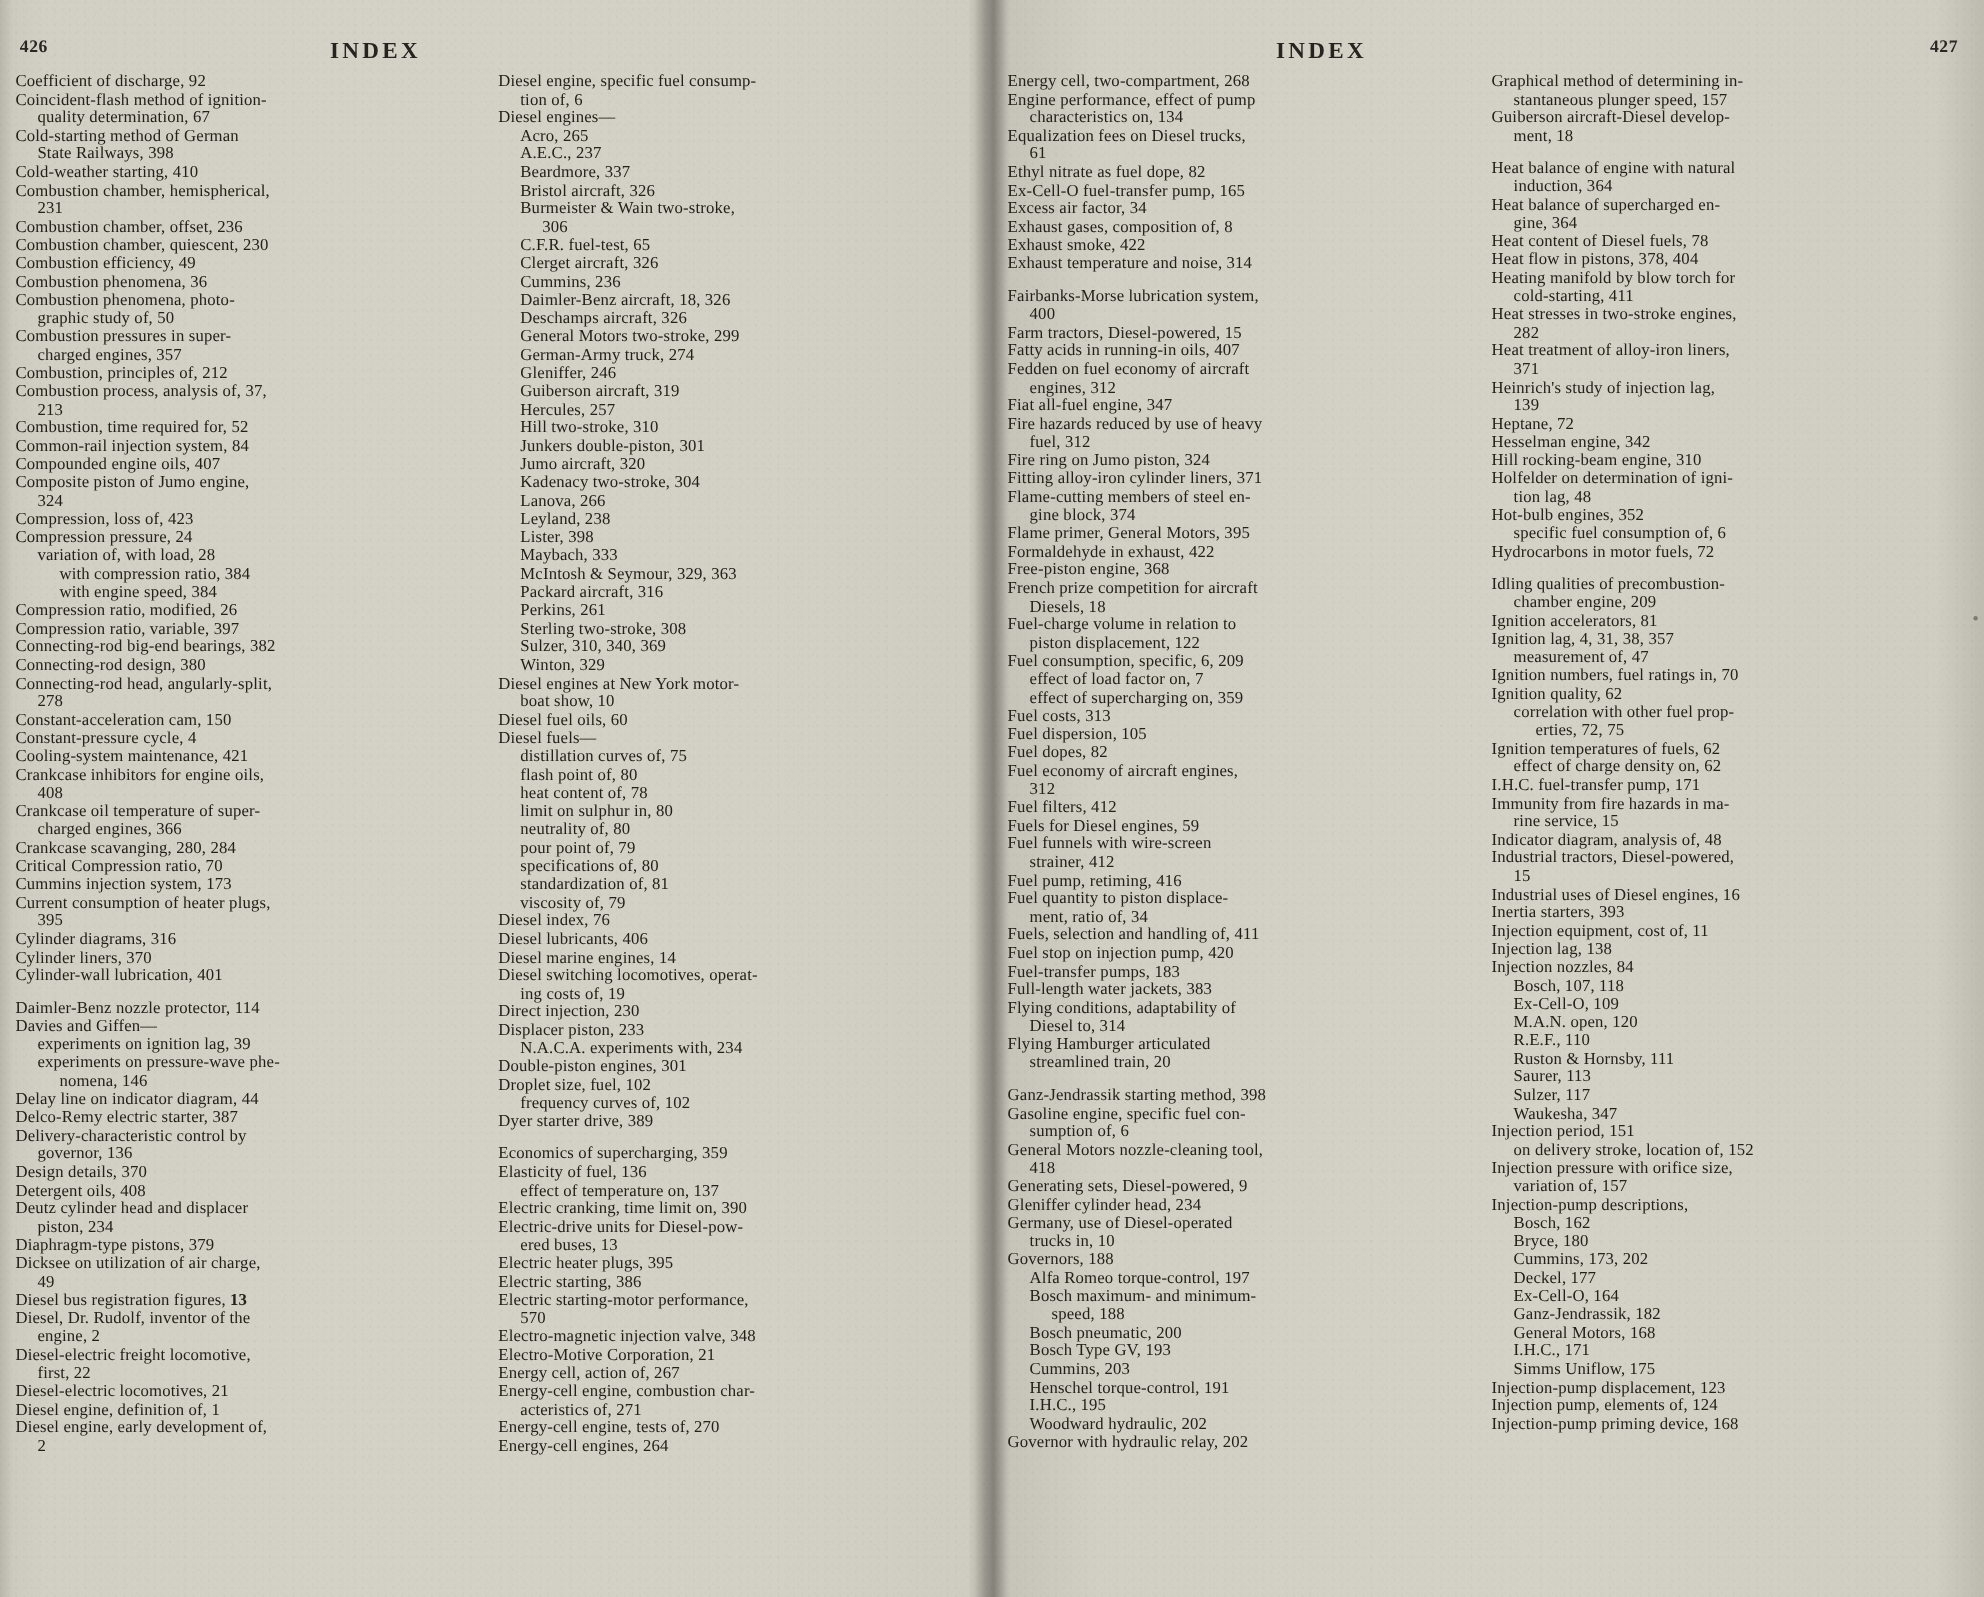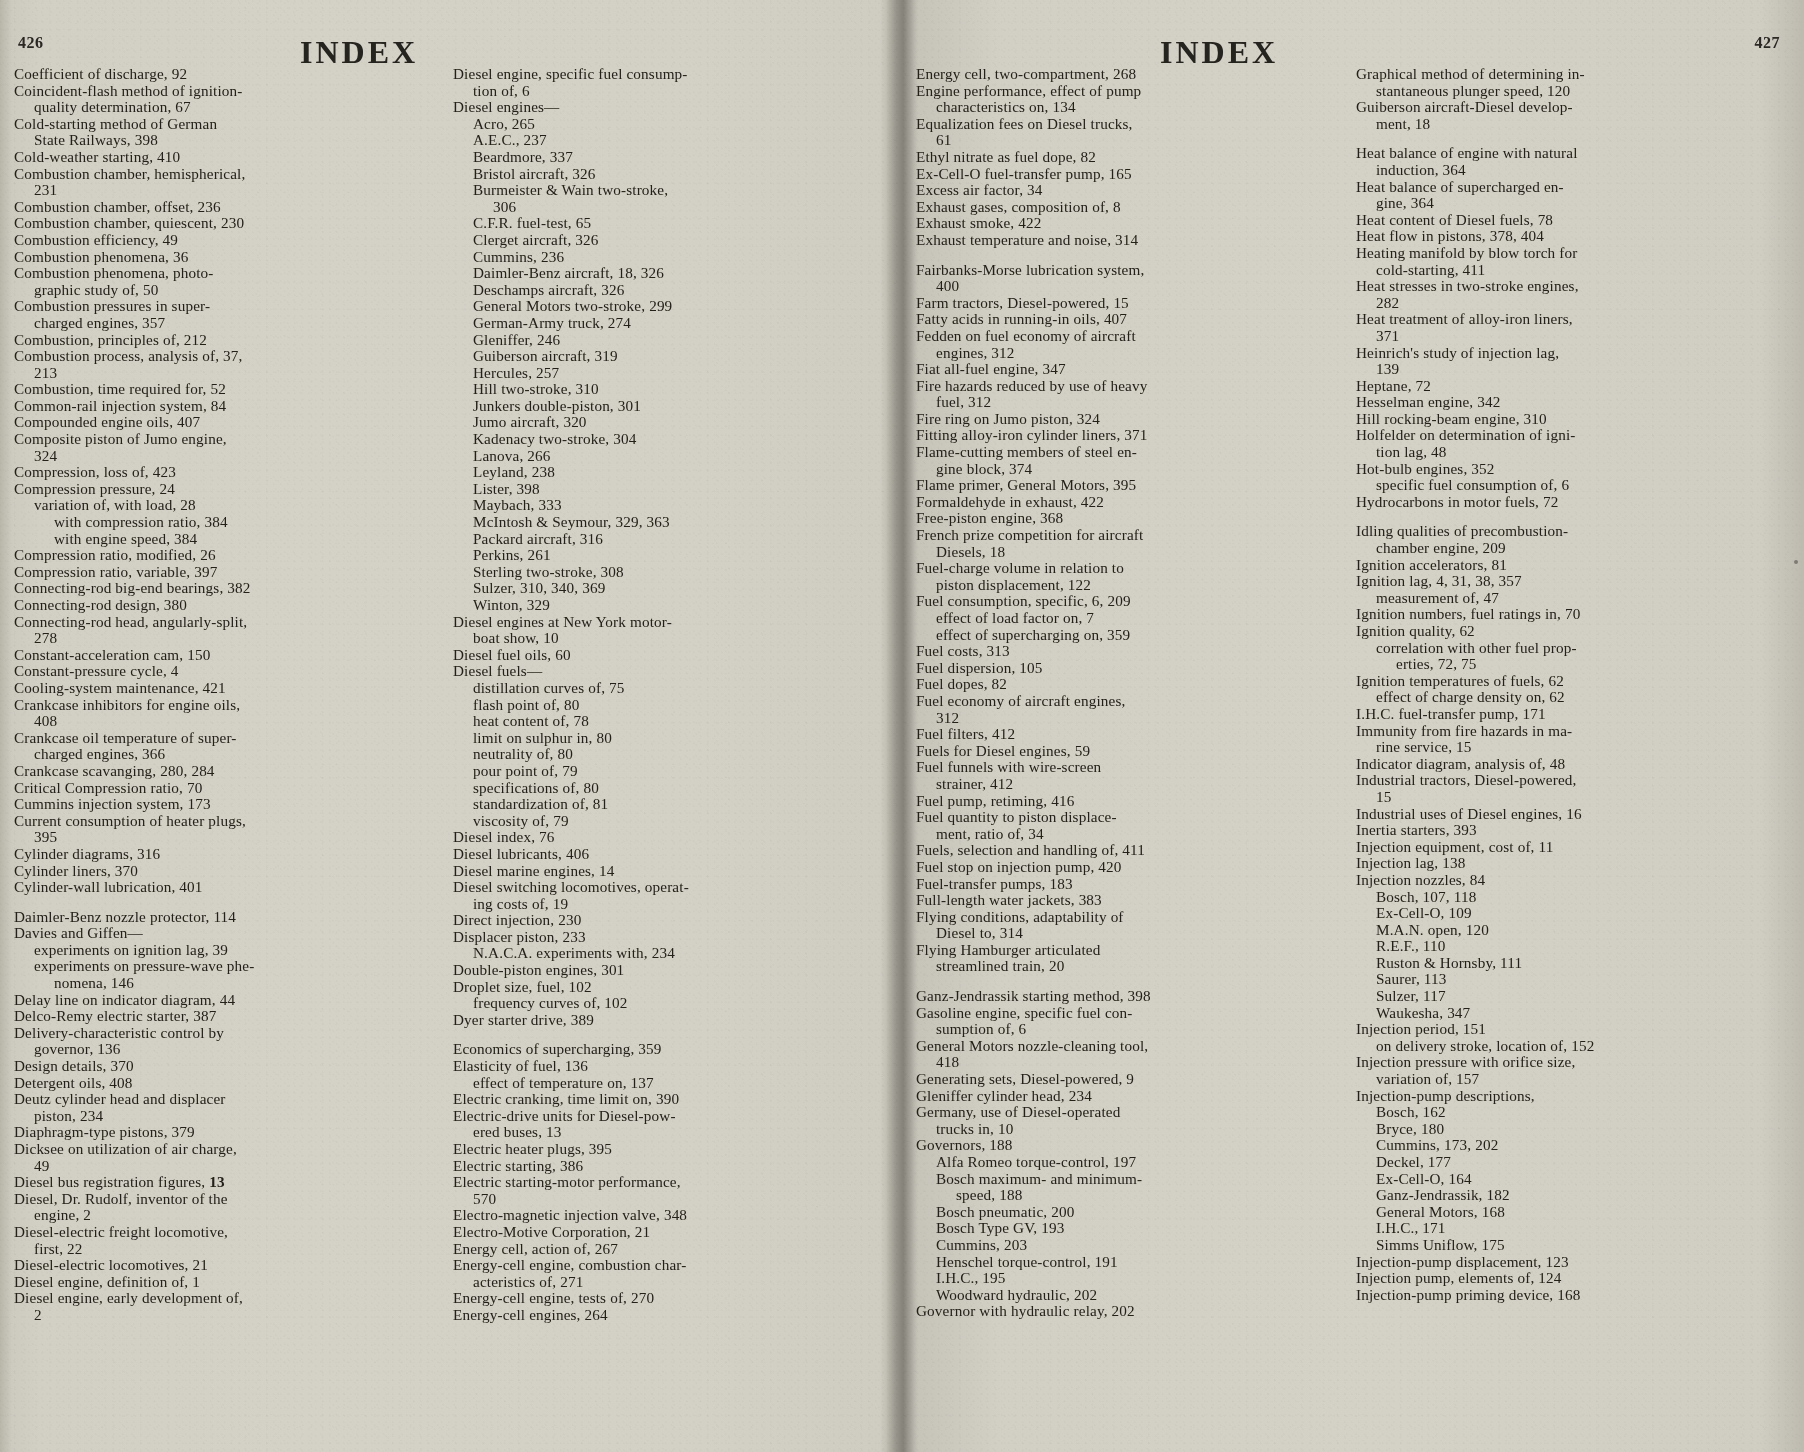--- a/index.html
+++ b/index.html
@@ -20,21 +20,21 @@
   .page-left{left:0;width:900px;}
   .page-right{left:902px;width:902px;}
   .hdr{
     position:absolute;top:18px;left:0;right:0;height:40px;
   }
   .hdr .num{
     position:absolute;top:16px;font-size:16px;font-weight:bold;color:#2a2824;
     letter-spacing:0.5px;
   }
   .hdr .ttl{
-    position:absolute;top:16px;font-size:32px;font-weight:bold;color:#26241f;
+    position:absolute;top:16px;font-size:21px;font-weight:bold;color:#26241f;
     letter-spacing:3px;
   }
   .cols{
     position:absolute;top:66px;bottom:16px;
     display:flex;
   }
   .cols-left{left:14px;width:870px;}
   .cols-right{left:14px;width:872px;}
   .col{
     font-size:15.2px;
@@ -319,21 +319,21 @@
           <div class="entry lvl1">Bosch pneumatic, 200</div>
           <div class="entry lvl1">Bosch Type GV, 193</div>
           <div class="entry lvl1">Cummins, 203</div>
           <div class="entry lvl1">Henschel torque-control, 191</div>
           <div class="entry lvl1">I.H.C., 195</div>
           <div class="entry lvl1">Woodward hydraulic, 202</div>
           <div class="entry lvl0">Governor with hydraulic relay, 202</div>
         </div>
       <div class="col col-2" id="R2">
           <div class="entry lvl0 just">Graphical method of determining in-</div>
-          <div class="entry lvl1">stantaneous plunger speed, 120</div>
+          <div class="entry lvl1">stantaneous plunger speed, 157</div>
           <div class="entry lvl0 just">Guiberson aircraft-Diesel develop-</div>
           <div class="entry lvl1">ment, 18</div>
           <div class="entry lvl0 gap just">Heat balance of engine with natural</div>
           <div class="entry lvl1">induction, 364</div>
           <div class="entry lvl0 just">Heat balance of supercharged en-</div>
           <div class="entry lvl1">gine, 364</div>
           <div class="entry lvl0">Heat content of Diesel fuels, 78</div>
           <div class="entry lvl0">Heat flow in pistons, 378, 404</div>
           <div class="entry lvl0 just">Heating manifold by blow torch for</div>
           <div class="entry lvl1">cold-starting, 411</div>

